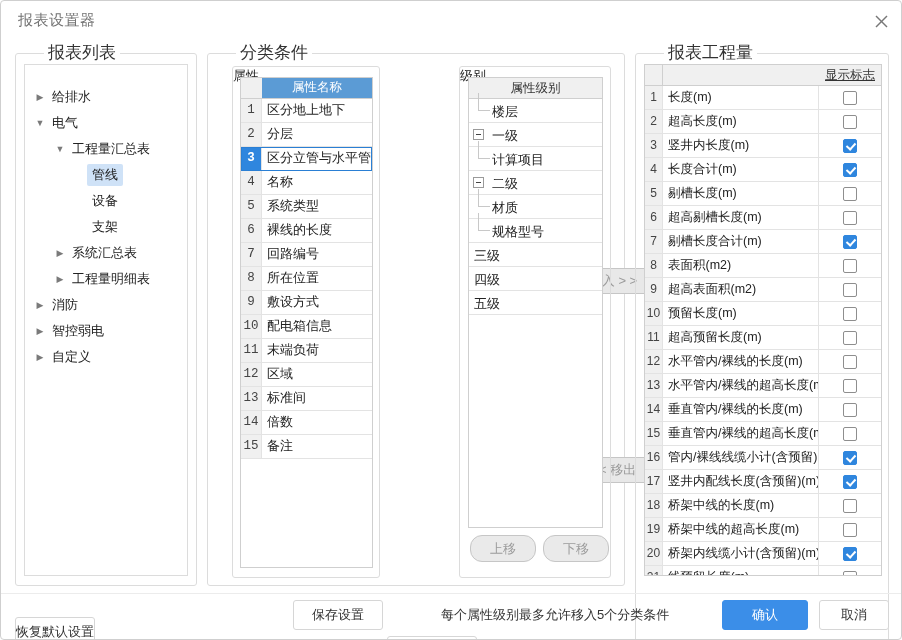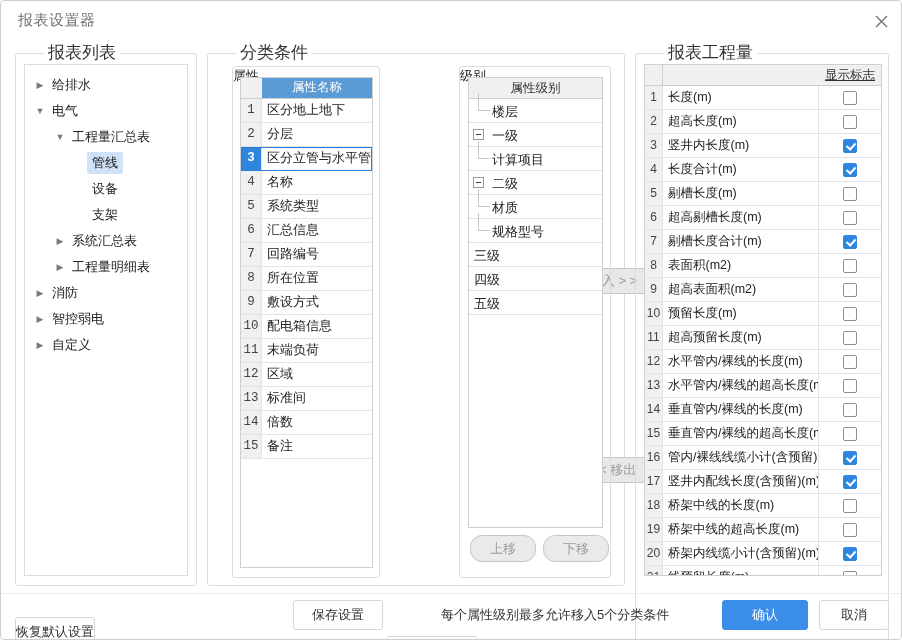--- a/index.html
+++ b/index.html
@@ -84,21 +84,21 @@
 
   .tree-box {
     position: absolute;
     left: 8px; top: 10px;
     width: 164px;
     height: 512px;
     box-sizing: border-box;
     border: 1px solid #dcdcdc;
     background: #ffffff;
     overflow: hidden;
-    padding-top: 6px;
+    padding-top: 18px;
   }
   .tree-node {
     position: relative;
     height: 26px;
     line-height: 26px;
     white-space: nowrap;
     cursor: default;
     font-size: 13px;
     color: #222;
   }
@@ -471,21 +471,21 @@
             <div class="grid-row">
               <div class="idx">4</div>
               <div class="name">名称</div>
             </div>
             <div class="grid-row">
               <div class="idx">5</div>
               <div class="name">系统类型</div>
             </div>
             <div class="grid-row">
               <div class="idx">6</div>
-              <div class="name">汇总信息</div>
+              <div class="name">裸线的长度</div>
             </div>
             <div class="grid-row">
               <div class="idx">7</div>
               <div class="name">回路编号</div>
             </div>
             <div class="grid-row">
               <div class="idx">8</div>
               <div class="name">所在位置</div>
             </div>
             <div class="grid-row">

